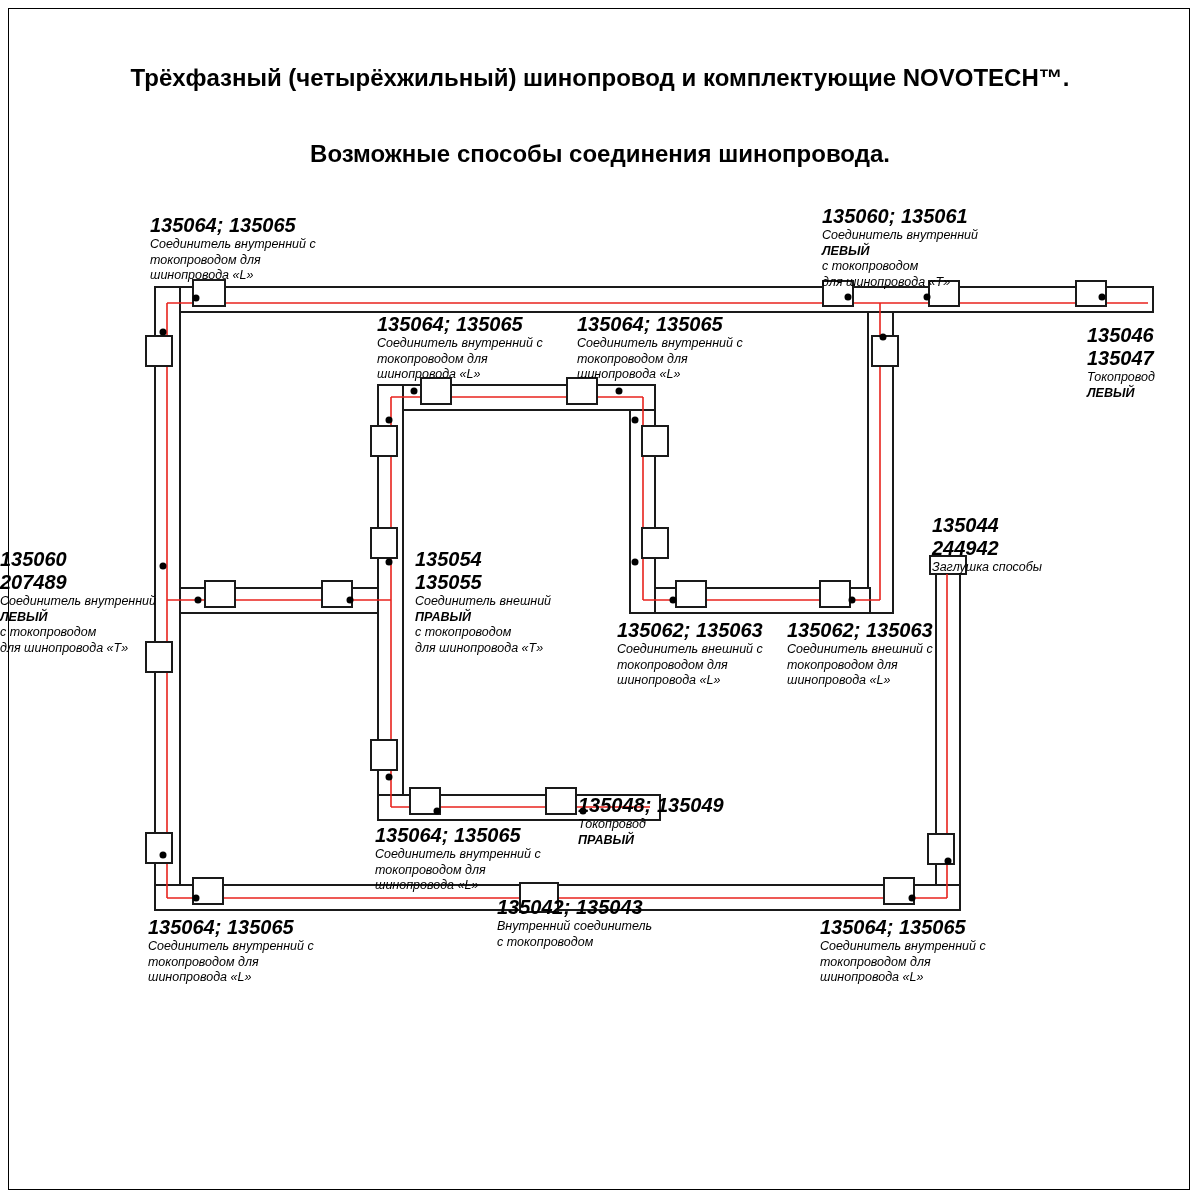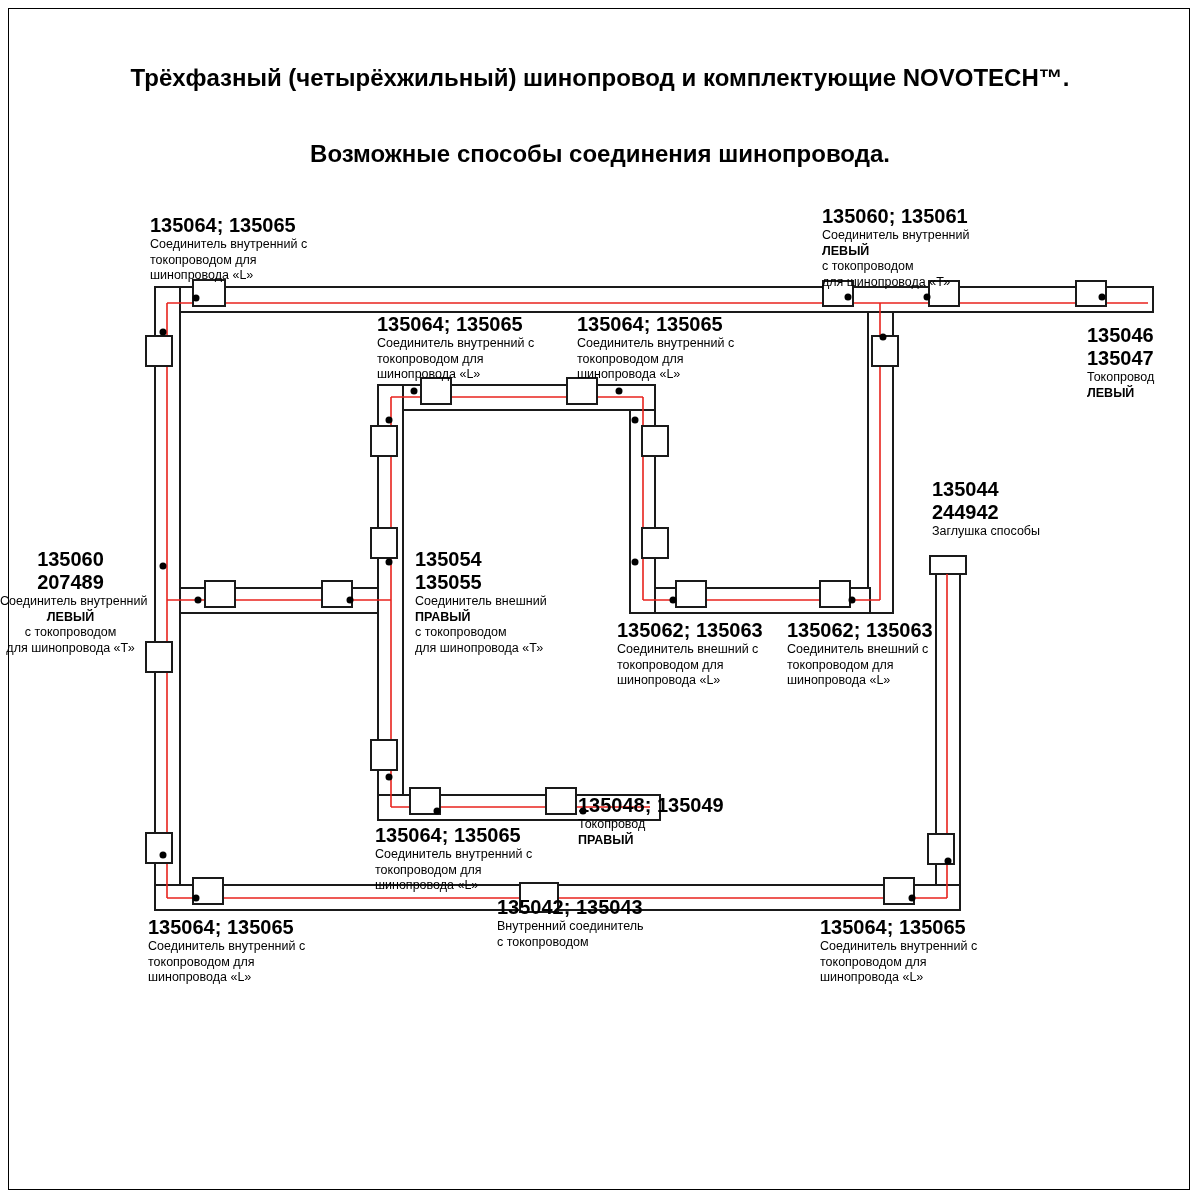--- a/index.html
+++ b/index.html
@@ -2,25 +2,25 @@
 <html><head>
 <meta charset="utf-8">
 <style>
   html,body{margin:0;padding:0;background:#ffffff;}
   body{width:1200px;height:1200px;position:relative;font-family:"Liberation Sans",sans-serif;color:#000;}
   .frame{position:absolute;left:8px;top:8px;width:1182px;height:1182px;border:1.5px solid #000;box-sizing:border-box;}
   .title{position:absolute;width:1200px;text-align:center;font-weight:bold;font-size:24px;white-space:nowrap;}
   #title1{top:64px;}
   #title2{top:102px;margin-top:38px;}
   svg.diagram{position:absolute;left:0;top:0;}
-  .lbl{position:absolute;}
+  .lbl{position:absolute;font-style:italic;}
   .code{font-weight:bold;font-size:20px;line-height:23px;white-space:nowrap;}
   .desc{font-size:12.5px;line-height:15.5px;white-space:nowrap;}
   .b{font-weight:bold;}
-  .ralign{text-align:center;}
+  .ralign{text-align:left;}
 </style>
 </head>
 <body>
 
 <div class="frame"></div>
 
 <div class="title" id="title1">Трёхфазный (четырёхжильный) шинопровод и комплектующие NOVOTECH™.</div>
 <div class="title" id="title2">Возможные способы соединения шинопровода.</div>
 
 <svg class="diagram" width="1200" height="1200" viewBox="0 0 1200 1200">
@@ -157,21 +157,21 @@
 
 <div class="lbl" style="left:415px;top:548px">
   <div class="code">135054</div>
   <div class="code">135055</div>
   <div class="desc">Соединитель внешний</div>
   <div class="desc b">ПРАВЫЙ</div>
   <div class="desc">с токопроводом</div>
   <div class="desc">для шинопровода «Т»</div>
 </div>
 
-<div class="lbl" style="left:932px;top:478px">
+<div class="lbl" style="left:932px;top:514px">
   <div class="code">135044</div>
   <div class="code">244942</div>
   <div class="desc">Заглушка способы</div>
 </div>
 
 <div class="lbl" style="left:617px;top:619px">
   <div class="code">135062; 135063</div>
   <div class="desc">Соединитель внешний с</div>
   <div class="desc">токопроводом для</div>
   <div class="desc">шинопровода «L»</div>

